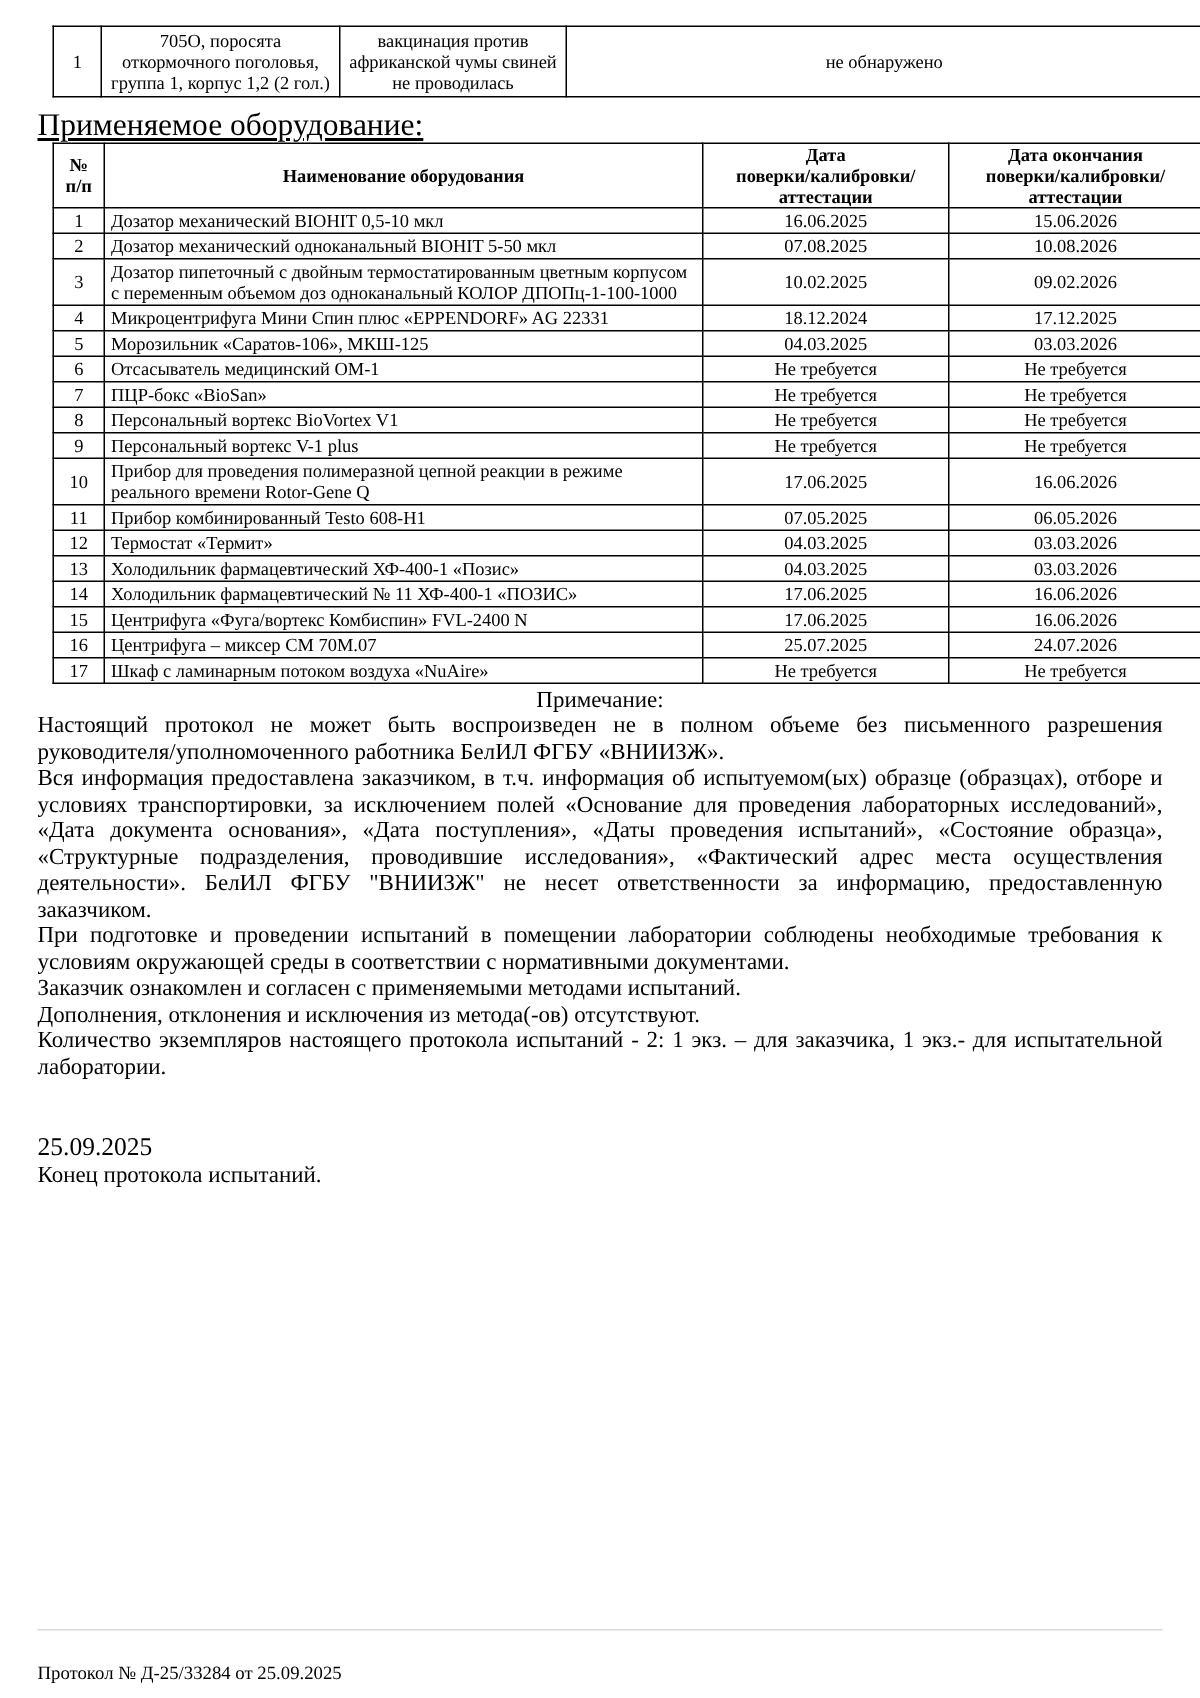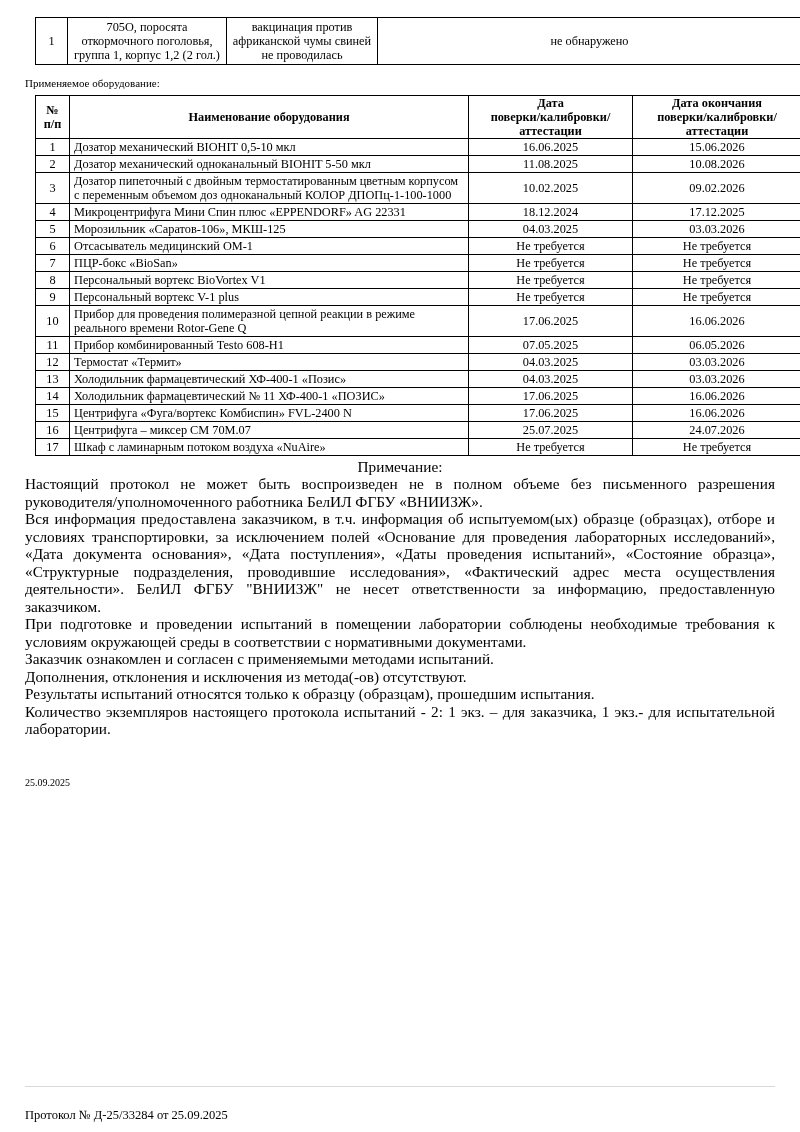--- a/index.html
+++ b/index.html
@@ -19,22 +19,23 @@
     width:730px;margin:17px 0 0 10px;
     font-size:12.3px;line-height:14px;
   }
   .sample-table td{text-align:center;padding:2px 4px;}
   .sample-table .c1{width:23px;}
   .sample-table .c2{width:150px;}
   .sample-table .c3{width:142px;}
   .sample-table .c4{width:415px;}
 
   .section-heading{
-    font-size:11px;line-height:17.5px;
+    font-size:21px;line-height:17.5px;
     margin:10px 0 2px 0;
+    text-decoration:underline;
   }
 
   .equipment-table{
     width:730px;margin:0 0 0 10px;
     font-size:12.3px;line-height:14px;
   }
   .equipment-table th{
     font-weight:bold;text-align:center;padding:0 4px;
     white-space:pre-line;height:28px;
   }
@@ -52,21 +53,21 @@
   .notes p, .notes h3{
     margin:0;font-size:15.3px;line-height:17.5px;font-weight:normal;
     text-align:justify;
   }
   .notes h3{text-align:center;}
 
   
   .sign-row{
     display:flex;justify-content:space-between;
     margin-top:35px;
-    font-size:10px;line-height:19px;
+    font-size:17px;line-height:19px;
   }
   .end-line{font-size:15.3px;line-height:19px;}
 
   
   .footer{
     position:absolute;left:25px;right:25px;bottom:8px;
     font-size:12.5px;line-height:17px;margin-top:36px;
   }
   .footer-rule{
     border:none;border-top:1px solid #d9d9d9;
@@ -109,21 +110,21 @@
         <tr>
           <td class="c1 num">1</td>
           <td class="c2 name">Дозатор механический BIOHIT 0,5-10 мкл</td>
           <td class="c3 date">16.06.2025</td>
           <td class="c4 date">15.06.2026</td>
         </tr>
 
         <tr>
           <td class="c1 num">2</td>
           <td class="c2 name">Дозатор механический одноканальный BIOHIT 5-50 мкл</td>
-          <td class="c3 date">11.08.2025</td>
+          <td class="c3 date">07.08.2025</td>
           <td class="c4 date">10.08.2026</td>
         </tr>
 
         <tr>
           <td class="c1 num">3</td>
           <td class="c2 name">Дозатор пипеточный с двойным термостатированным цветным корпусом с переменным объемом доз одноканальный КОЛОР ДПОПц-1-100-1000</td>
           <td class="c3 date">10.02.2025</td>
           <td class="c4 date">09.02.2026</td>
         </tr>
 
@@ -227,26 +228,26 @@
       </tbody>
   </table>
 
   <div class="notes">
     <h3>Примечание:</h3>
     <p>Настоящий протокол не может быть воспроизведен не в полном объеме без письменного разрешения руководителя/уполномоченного работника БелИЛ ФГБУ «ВНИИЗЖ».</p>
     <p>Вся информация предоставлена заказчиком, в т.ч. информация об испытуемом(ых) образце (образцах), отборе и условиях транспортировки, за исключением полей «Основание для проведения лабораторных исследований», «Дата документа основания», «Дата поступления», «Даты проведения испытаний», «Состояние образца», «Структурные подразделения, проводившие исследования», «Фактический адрес места осуществления деятельности». БелИЛ ФГБУ "ВНИИЗЖ" не несет ответственности за информацию, предоставленную заказчиком.</p>
     <p>При подготовке и проведении испытаний в помещении лаборатории соблюдены необходимые требования к условиям окружающей среды в соответствии с нормативными документами.</p>
     <p>Заказчик ознакомлен и согласен с применяемыми методами испытаний.</p>
     <p>Дополнения, отклонения и исключения из метода(-ов) отсутствуют.</p>
-    <p>Результаты испытаний относятся только к образцу (образцам), прошедшим испытания.</p>
     <p>Количество экземпляров настоящего протокола испытаний - 2: 1 экз. – для заказчика, 1 экз.- для испытательной лаборатории.</p>
   </div>
 
   <div class="sign-row">
     <span>25.09.2025</span>
   </div>
+  <div class="end-line">Конец протокола испытаний.</div>
 
 </div>
 
 <div class="footer">
   <hr class="footer-rule">
   <div>Протокол № Д-25/33284 от 25.09.2025</div>
 </div>
 
 </body></html>

